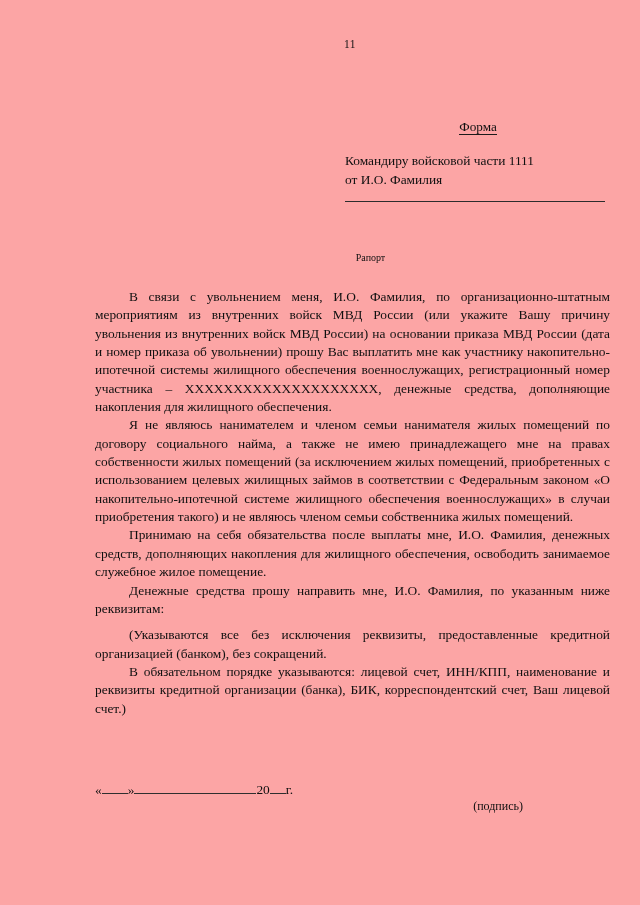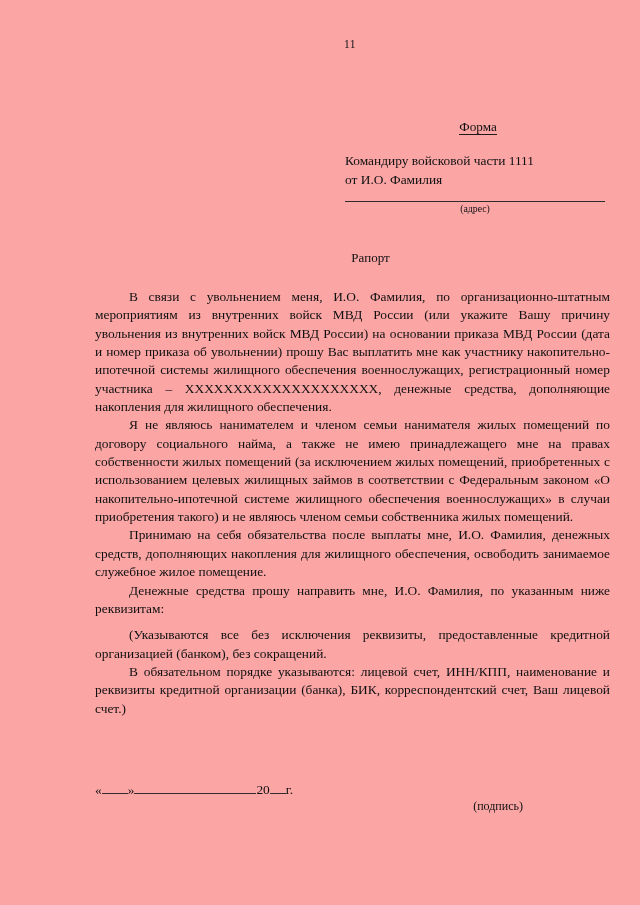--- a/index.html
+++ b/index.html
@@ -88,21 +88,21 @@
     line-height: 12px;
   }
 
   
   .doc-title {
     position: absolute;
     left: 95px;
     top: 249px;
     width: 515px;
     text-align: center;
-    font-size: 13px;
+    font-size: 10px;
     line-height: 17px;
     text-indent: 36px;
   }
 
   
   .body-block {
     position: absolute;
     left: 95px;
     top: 288px;
     width: 515px;
@@ -195,21 +195,20 @@
   <div class="forma-row">
     <span class="forma">Форма</span>
   </div>
 
   <div class="addressee">
     <div>Командиру войсковой части 1111</div>
     <div>от И.О. Фамилия</div>
   </div>
 
   <div class="address-rule"></div>
-  <div class="address-caption">(адрес)</div>
 
   <div class="doc-title">Рапорт</div>
 
   <div class="body-block">
     <p>В связи с увольнением меня, И.О. Фамилия, по организационно-штатным мероприятиям из внутренних войск МВД России (или укажите Вашу причину увольнения из внутренних войск МВД России) на основании приказа МВД России (дата и номер приказа об увольнении) прошу Вас выплатить мне как участнику накопительно-ипотечной системы жилищного обеспечения военнослужащих, регистрационный номер участника – XXXXXXXXXXXXXXXXXXXX, денежные средства, дополняющие накопления для жилищного обеспечения.</p>
     <p>Я не являюсь нанимателем и членом семьи нанимателя жилых помещений по договору социального найма, а также не имею принадлежащего мне на правах собственности жилых помещений (за исключением жилых помещений, приобретенных с использованием целевых жилищных займов в соответствии с Федеральным законом «О накопительно-ипотечной системе жилищного обеспечения военнослужащих» в случаи приобретения такого) и не являюсь членом семьи собственника жилых помещений.</p>
     <p>Принимаю на себя обязательства после выплаты мне, И.О. Фамилия, денежных средств, дополняющих накопления для жилищного обеспечения, освободить занимаемое служебное жилое помещение.</p>
     <p>Денежные средства прошу направить мне, И.О. Фамилия, по указанным ниже реквизитам:</p>
     <div class="gap-sm"></div>
     <p>(Указываются все без исключения реквизиты, предоставленные кредитной организацией (банком), без сокращений.</p>

